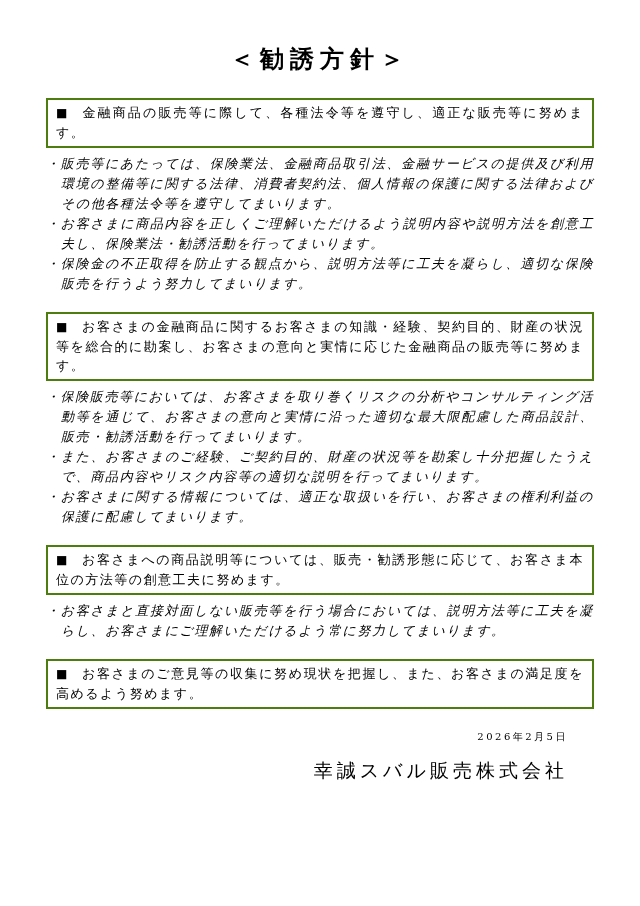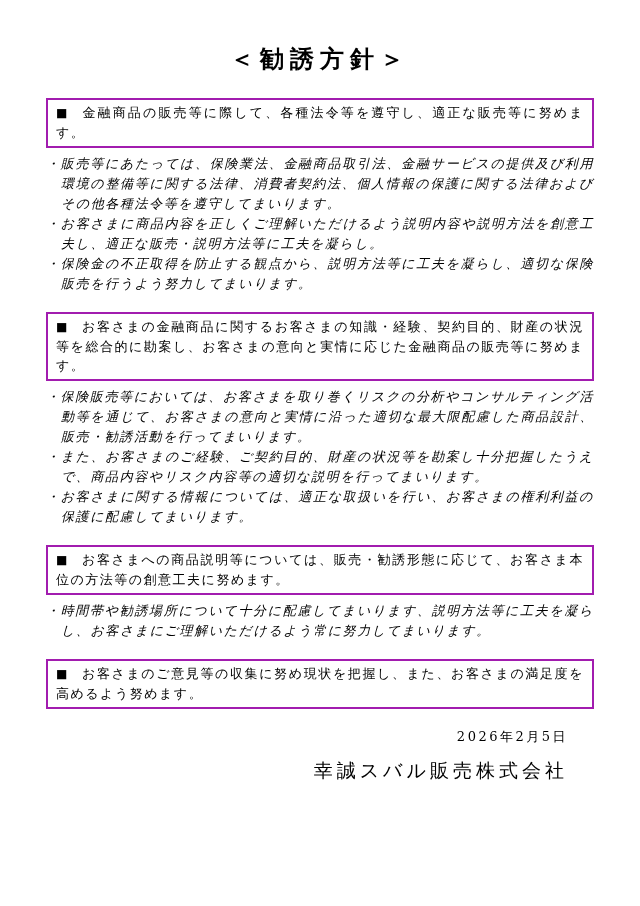--- a/index.html
+++ b/index.html
@@ -18,21 +18,21 @@
   .title{
     margin:0 0 24px 0;
     text-align:center;
     font-size:24px;
     font-weight:bold;
     letter-spacing:6px;
     line-height:30px;
   }
   .section{margin-bottom:18px;}
   .box{
-    border:2px solid #a21caf;
+    border:2px solid #4d7c0f;
     padding:3px 8px 4px 8px;
     font-size:13px;
     line-height:19px;
     letter-spacing:1.5px;
     text-align:justify;
   }
   .sq{
     display:inline-block;
     margin-right:13px;
     font-size:12px;
@@ -44,21 +44,21 @@
     text-indent:-1.15em;
     font-size:13px;
     line-height:20px;
     letter-spacing:1.6px;
     text-align:justify;
     font-style:italic;
   }
   .footer{margin-top:6px;text-align:right;padding-right:26px;}
   .date{
     margin:0;
-    font-size:13px;
+    font-size:10px;
     letter-spacing:2.5px;
     line-height:20px;
   }
   .company{
     margin:10px 0 0 0;
     font-size:19px;
     letter-spacing:4px;
     line-height:26px;
   }
 </style>
@@ -68,42 +68,42 @@
 <div class="page">
 
   <h1 class="title">＜勧誘方針＞</h1>
 
   <section class="section">
     <div class="box">
       <span class="sq">■</span><span>金融商品の販売等に際して、各種法令等を遵守し、適正な販売等に努めます。</span>
     </div>
     <div class="bullets">
       <p class="bullet">・販売等にあたっては、保険業法、金融商品取引法、金融サービスの提供及び利用環境の整備等に関する法律、消費者契約法、個人情報の保護に関する法律およびその他各種法令等を遵守してまいります。</p>
-      <p class="bullet">・お客さまに商品内容を正しくご理解いただけるよう説明内容や説明方法を創意工夫し、適正な販売・説明方法等に工夫を凝らし。</p>
+      <p class="bullet">・お客さまに商品内容を正しくご理解いただけるよう説明内容や説明方法を創意工夫し、保険業法・勧誘活動を行ってまいります。</p>
       <p class="bullet">・保険金の不正取得を防止する観点から、説明方法等に工夫を凝らし、適切な保険販売を行うよう努力してまいります。</p>
     </div>
   </section>
 
   <section class="section">
     <div class="box">
       <span class="sq">■</span><span>お客さまの金融商品に関するお客さまの知識・経験、契約目的、財産の状況等を総合的に勘案し、お客さまの意向と実情に応じた金融商品の販売等に努めます。</span>
     </div>
     <div class="bullets">
       <p class="bullet">・保険販売等においては、お客さまを取り巻くリスクの分析やコンサルティング活動等を通じて、お客さまの意向と実情に沿った適切な最大限配慮した商品設計、販売・勧誘活動を行ってまいります。</p>
       <p class="bullet">・また、お客さまのご経験、ご契約目的、財産の状況等を勘案し十分把握したうえで、商品内容やリスク内容等の適切な説明を行ってまいります。</p>
       <p class="bullet">・お客さまに関する情報については、適正な取扱いを行い、お客さまの権利利益の保護に配慮してまいります。</p>
     </div>
   </section>
 
   <section class="section">
     <div class="box">
       <span class="sq">■</span><span>お客さまへの商品説明等については、販売・勧誘形態に応じて、お客さま本位の方法等の創意工夫に努めます。</span>
     </div>
     <div class="bullets">
-      <p class="bullet">・時間帯や勧誘場所について十分に配慮してまいります、説明方法等に工夫を凝らし、お客さまにご理解いただけるよう常に努力してまいります。</p>
+      <p class="bullet">・お客さまと直接対面しない販売等を行う場合においては、説明方法等に工夫を凝らし、お客さまにご理解いただけるよう常に努力してまいります。</p>
     </div>
   </section>
 
   <section class="section">
     <div class="box">
       <span class="sq">■</span><span>お客さまのご意見等の収集に努め現状を把握し、また、お客さまの満足度を高めるよう努めます。</span>
     </div>
   </section>
 
   <div class="footer">

